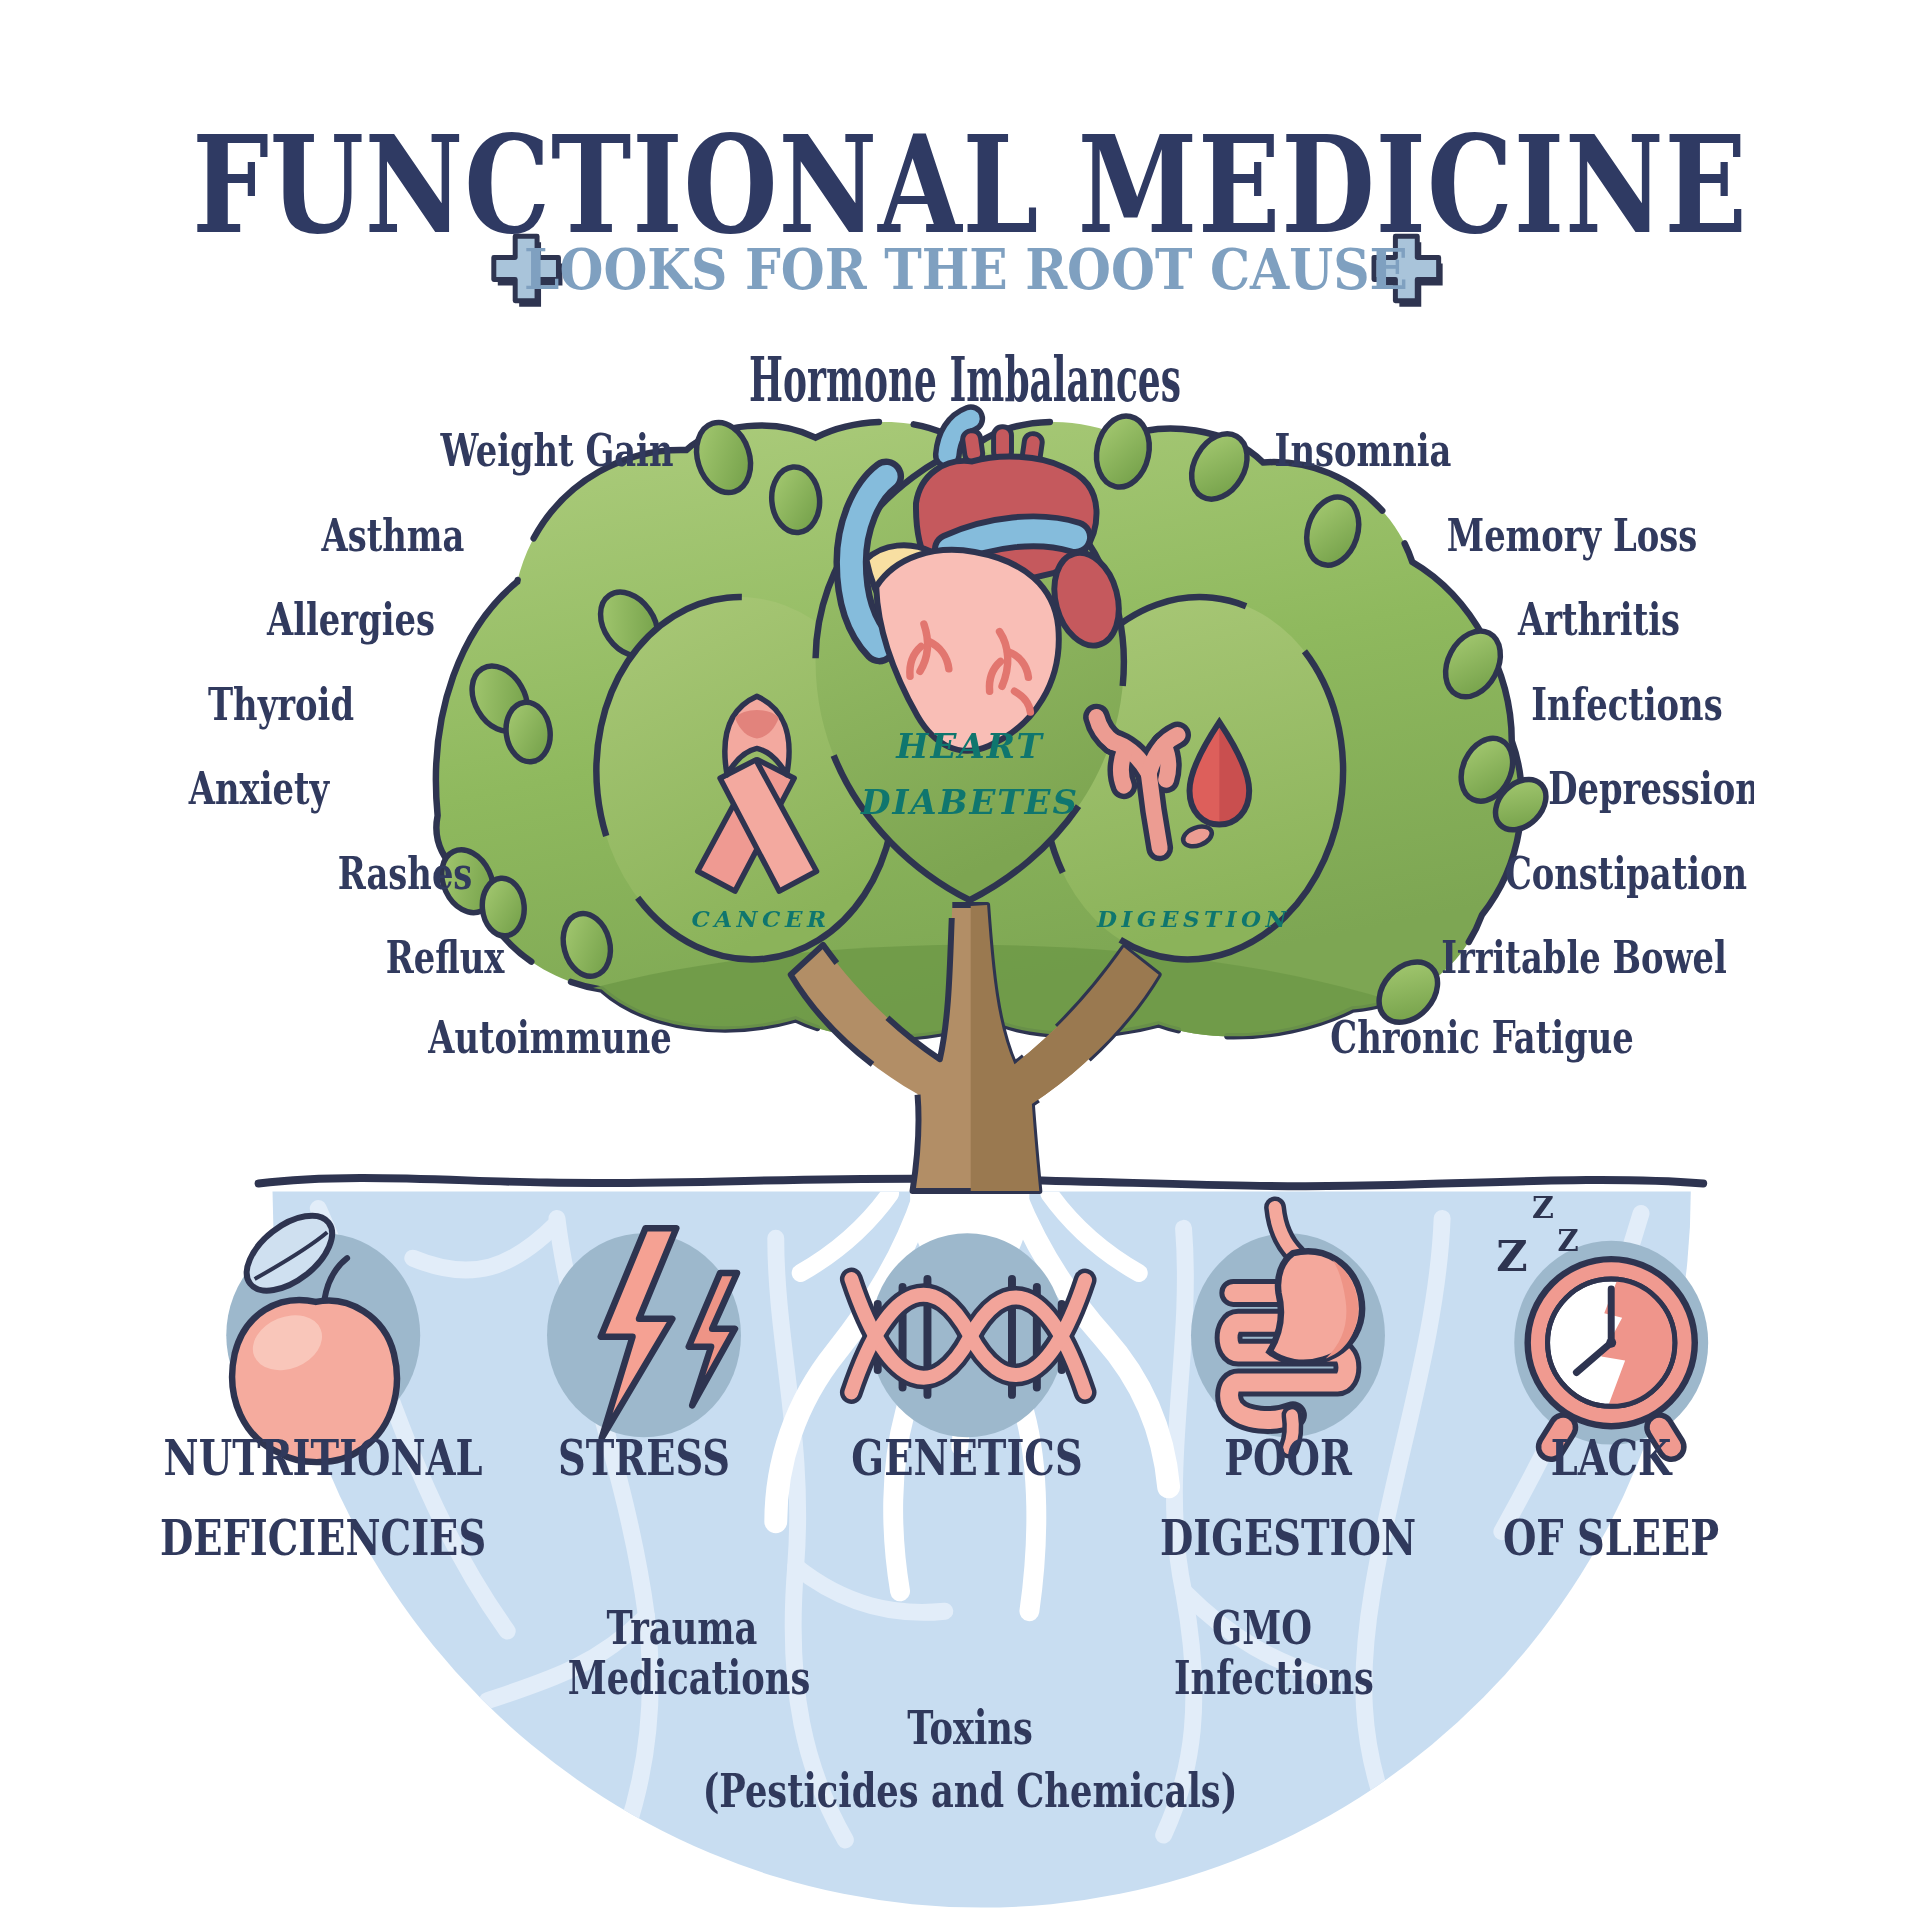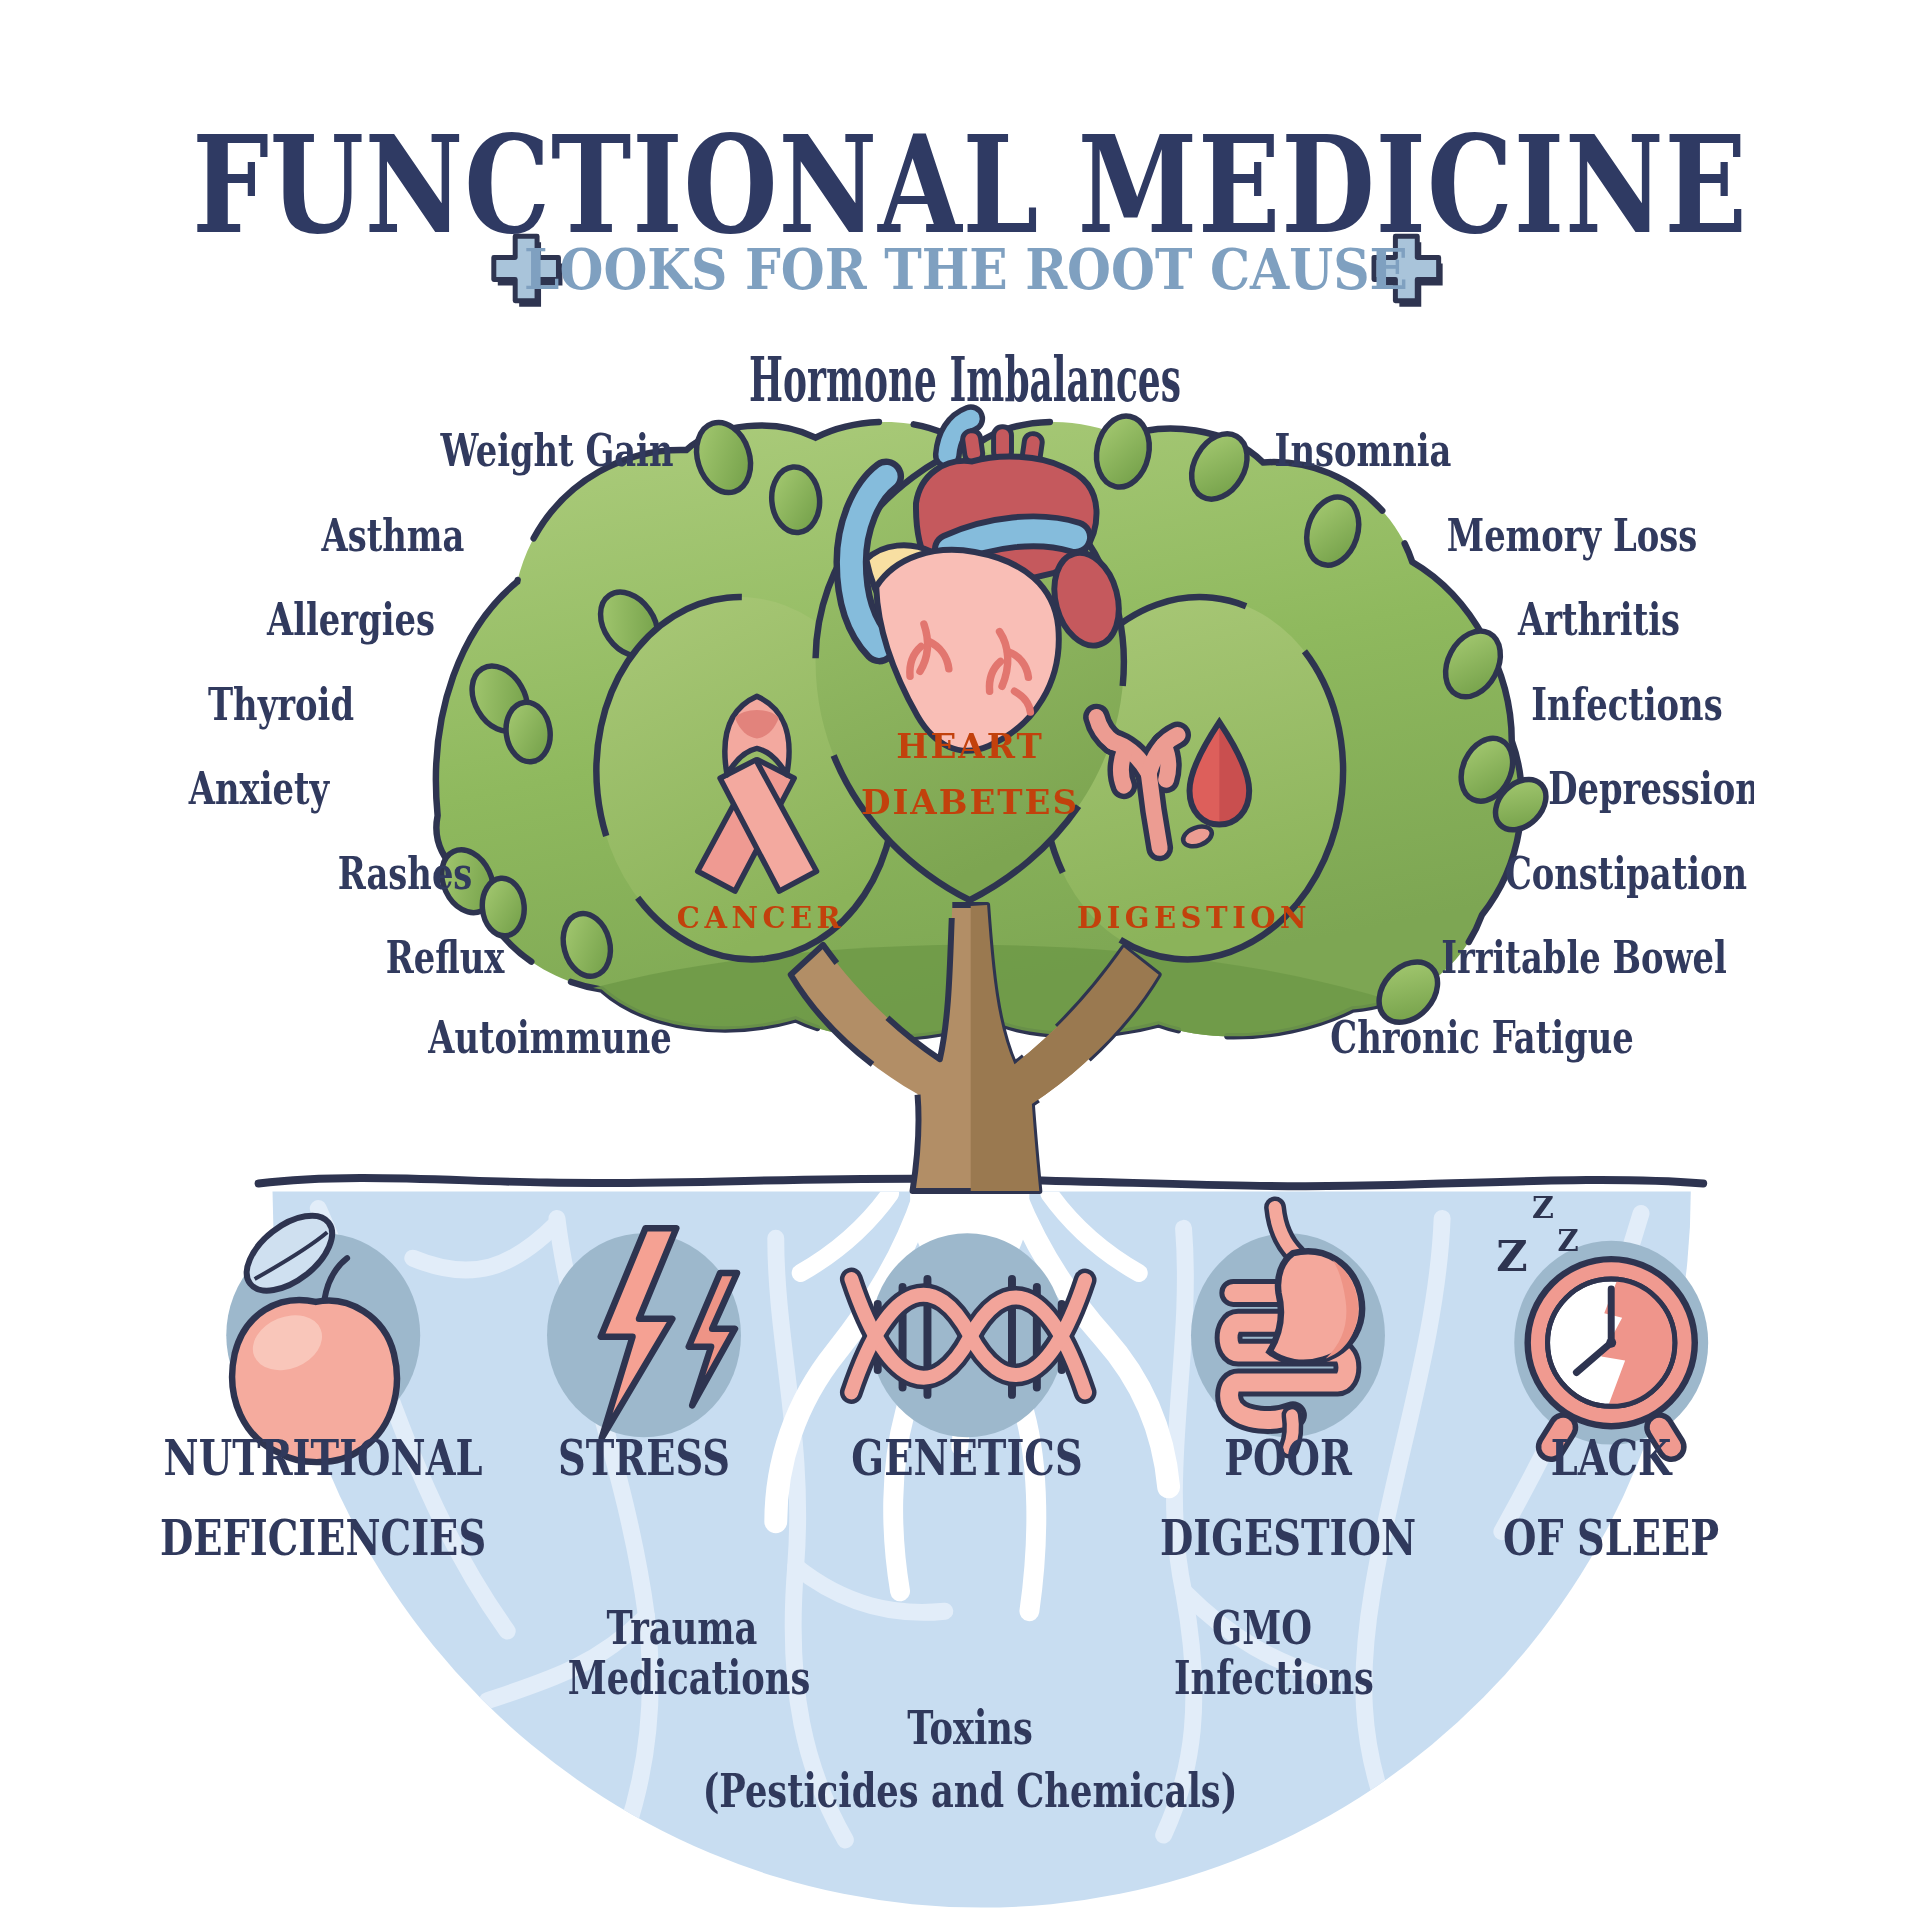--- a/index.html
+++ b/index.html
@@ -4,22 +4,22 @@
 <style>
   html,body{margin:0;padding:0;background:#ffffff;}
   .canvas{position:relative;width:1754px;height:1926px;background:#ffffff;overflow:hidden;
           font-family:"DejaVu Serif","Liberation Serif",serif;font-weight:bold;}
   .art{position:absolute;left:0;top:0;}
   .t{position:absolute;white-space:nowrap;color:#313a5e;font-weight:bold;line-height:1;}
   .title{font-size:135px;letter-spacing:1px;transform:translate(-50%,-50%) scaleX(.80);color:#2f3a63;}
   .subtitle{font-size:56px;color:#7fa0c0;transform:translate(-50%,-50%) scaleX(.90);}
   .hormone{font-size:62px;transform:translate(-50%,-50%) scaleX(.58);}
   .sym{font-size:45px;transform:translate(-50%,-50%) scaleX(.75);}
-  .disease{color:#c2410c;font-size:34px;letter-spacing:2px;transform:translate(-50%,-50%);}
-  .disease.wide{font-size:29px;letter-spacing:4.5px;}
+  .disease{color:#0f766e;font-size:34px;letter-spacing:2px;transform:translate(-50%,-50%);font-style:italic;}
+  .disease.wide{font-size:23px;letter-spacing:4.5px;}
   .cause{font-size:48px;transform:translate(-50%,-50%) scaleX(.80);color:#30395c;}
   .factor{font-size:47px;transform:translate(-50%,-50%) scaleX(.75);color:#30395c;}
   .zed{position:absolute;color:#2e3450;font-weight:bold;transform:translate(-50%,-50%);}
 </style>
 </head>
 <body>
 
 <div class="canvas">
 
 <svg class="art" width="1926" height="1926" viewBox="0 0 3873 3873">

